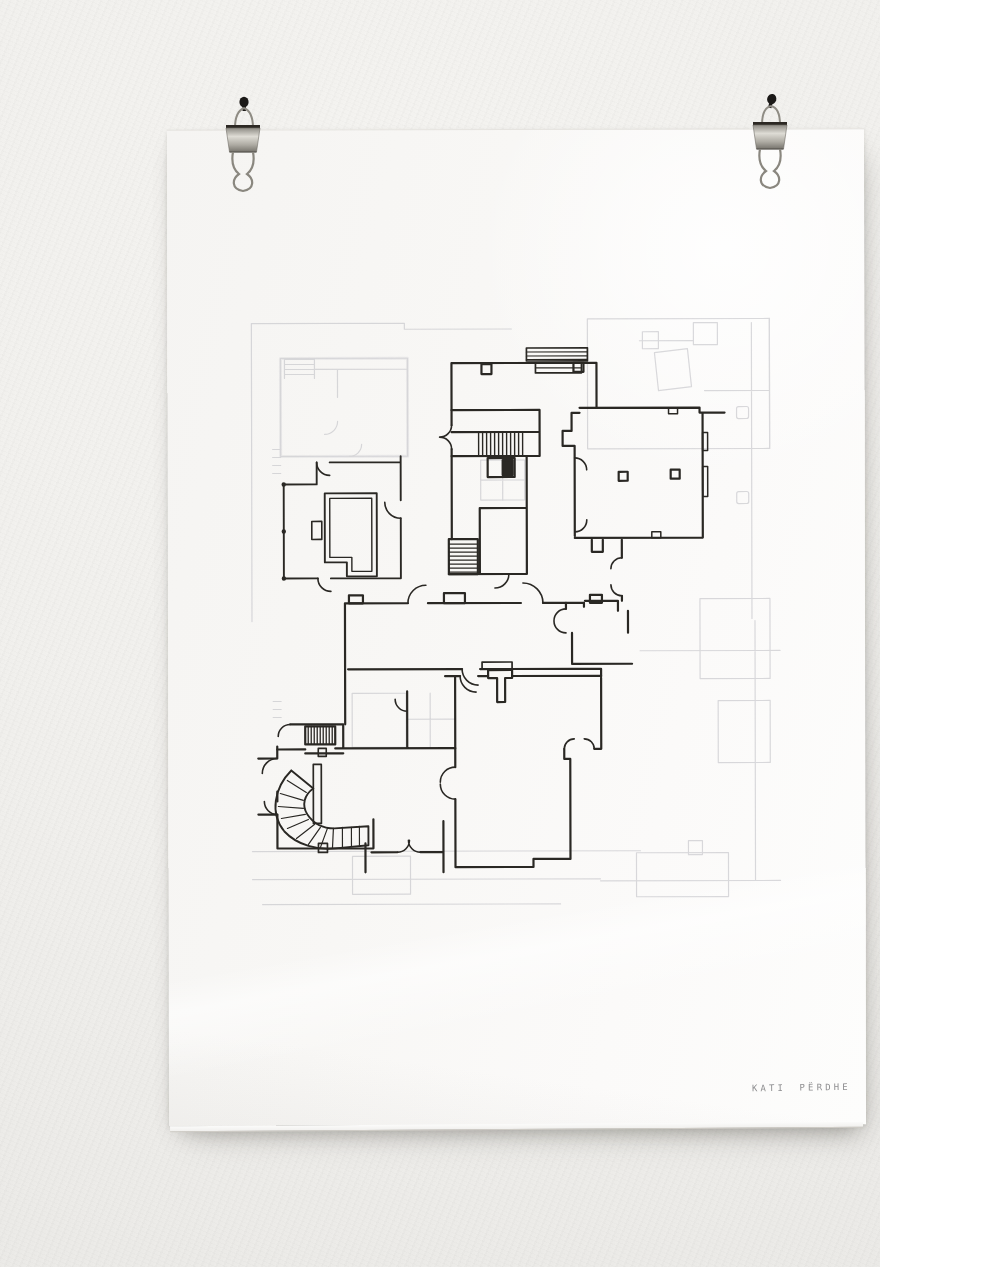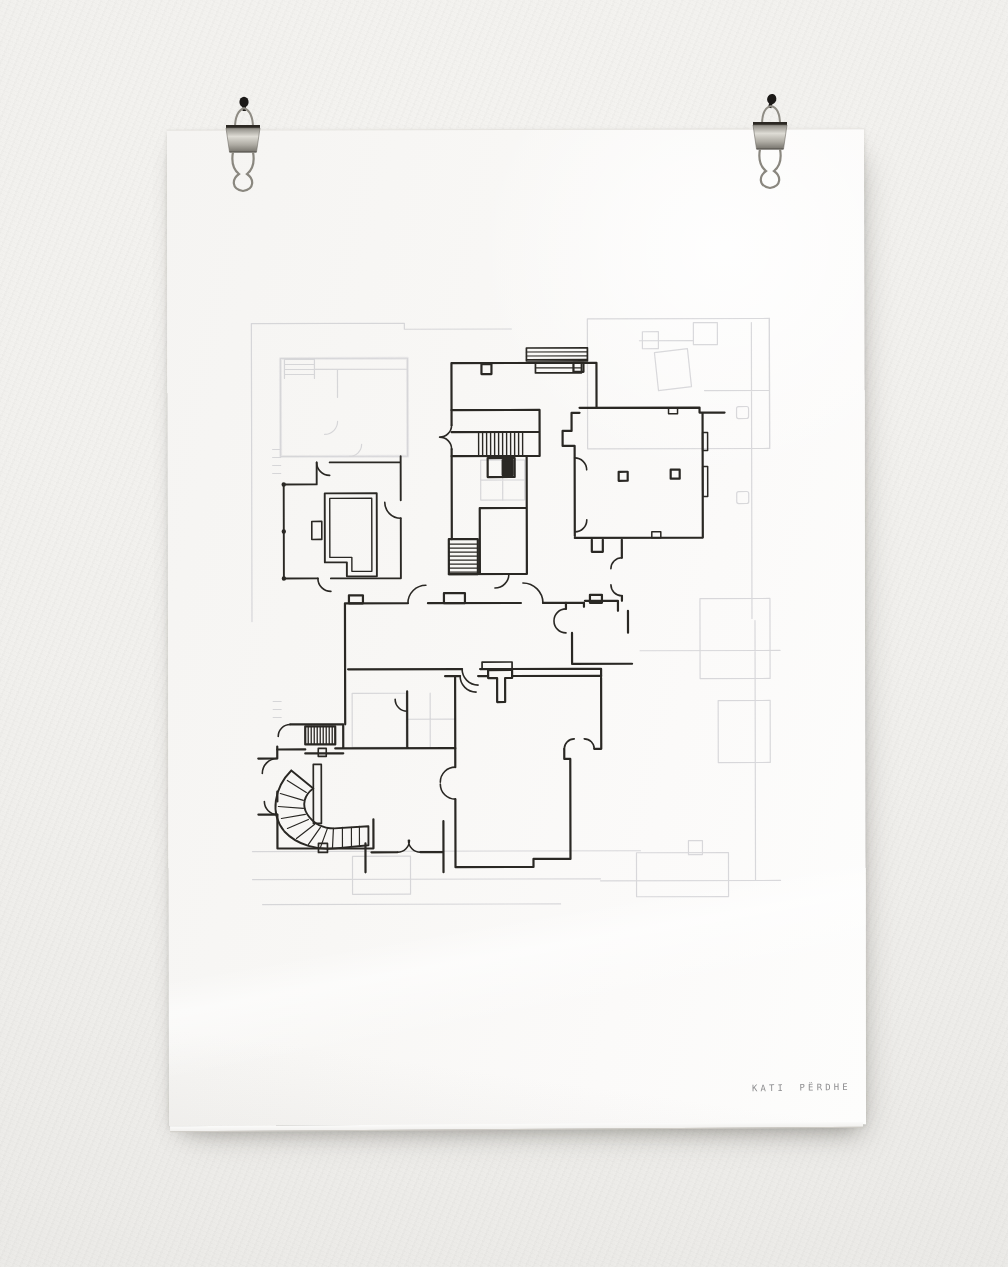--- a/index.html
+++ b/index.html
@@ -1,18 +1,18 @@
 <!DOCTYPE html>
 <html><head>
 <meta charset="utf-8">
 <style>
   html,body{margin:0;padding:0;}
   body{font-family:"Liberation Sans",sans-serif;}
   #photo{
-    position:relative;width:1008px;height:1267px;overflow:hidden;
+    position:relative;width:880px;height:1267px;overflow:hidden;
     background:
       radial-gradient(150% 95% at 46% 20%, #f4f3f0 0%, #f0efec 50%, #e9e8e5 100%);
   }
   
   #photo::before{
     content:"";position:absolute;inset:0;pointer-events:none;
     background:
       repeating-linear-gradient(112deg, rgba(255,255,255,.05) 0 2px, rgba(0,0,0,.012) 2px 4px, transparent 4px 7px),
       repeating-linear-gradient(23deg, rgba(0,0,0,.012) 0 1px, transparent 1px 4px);
   }

